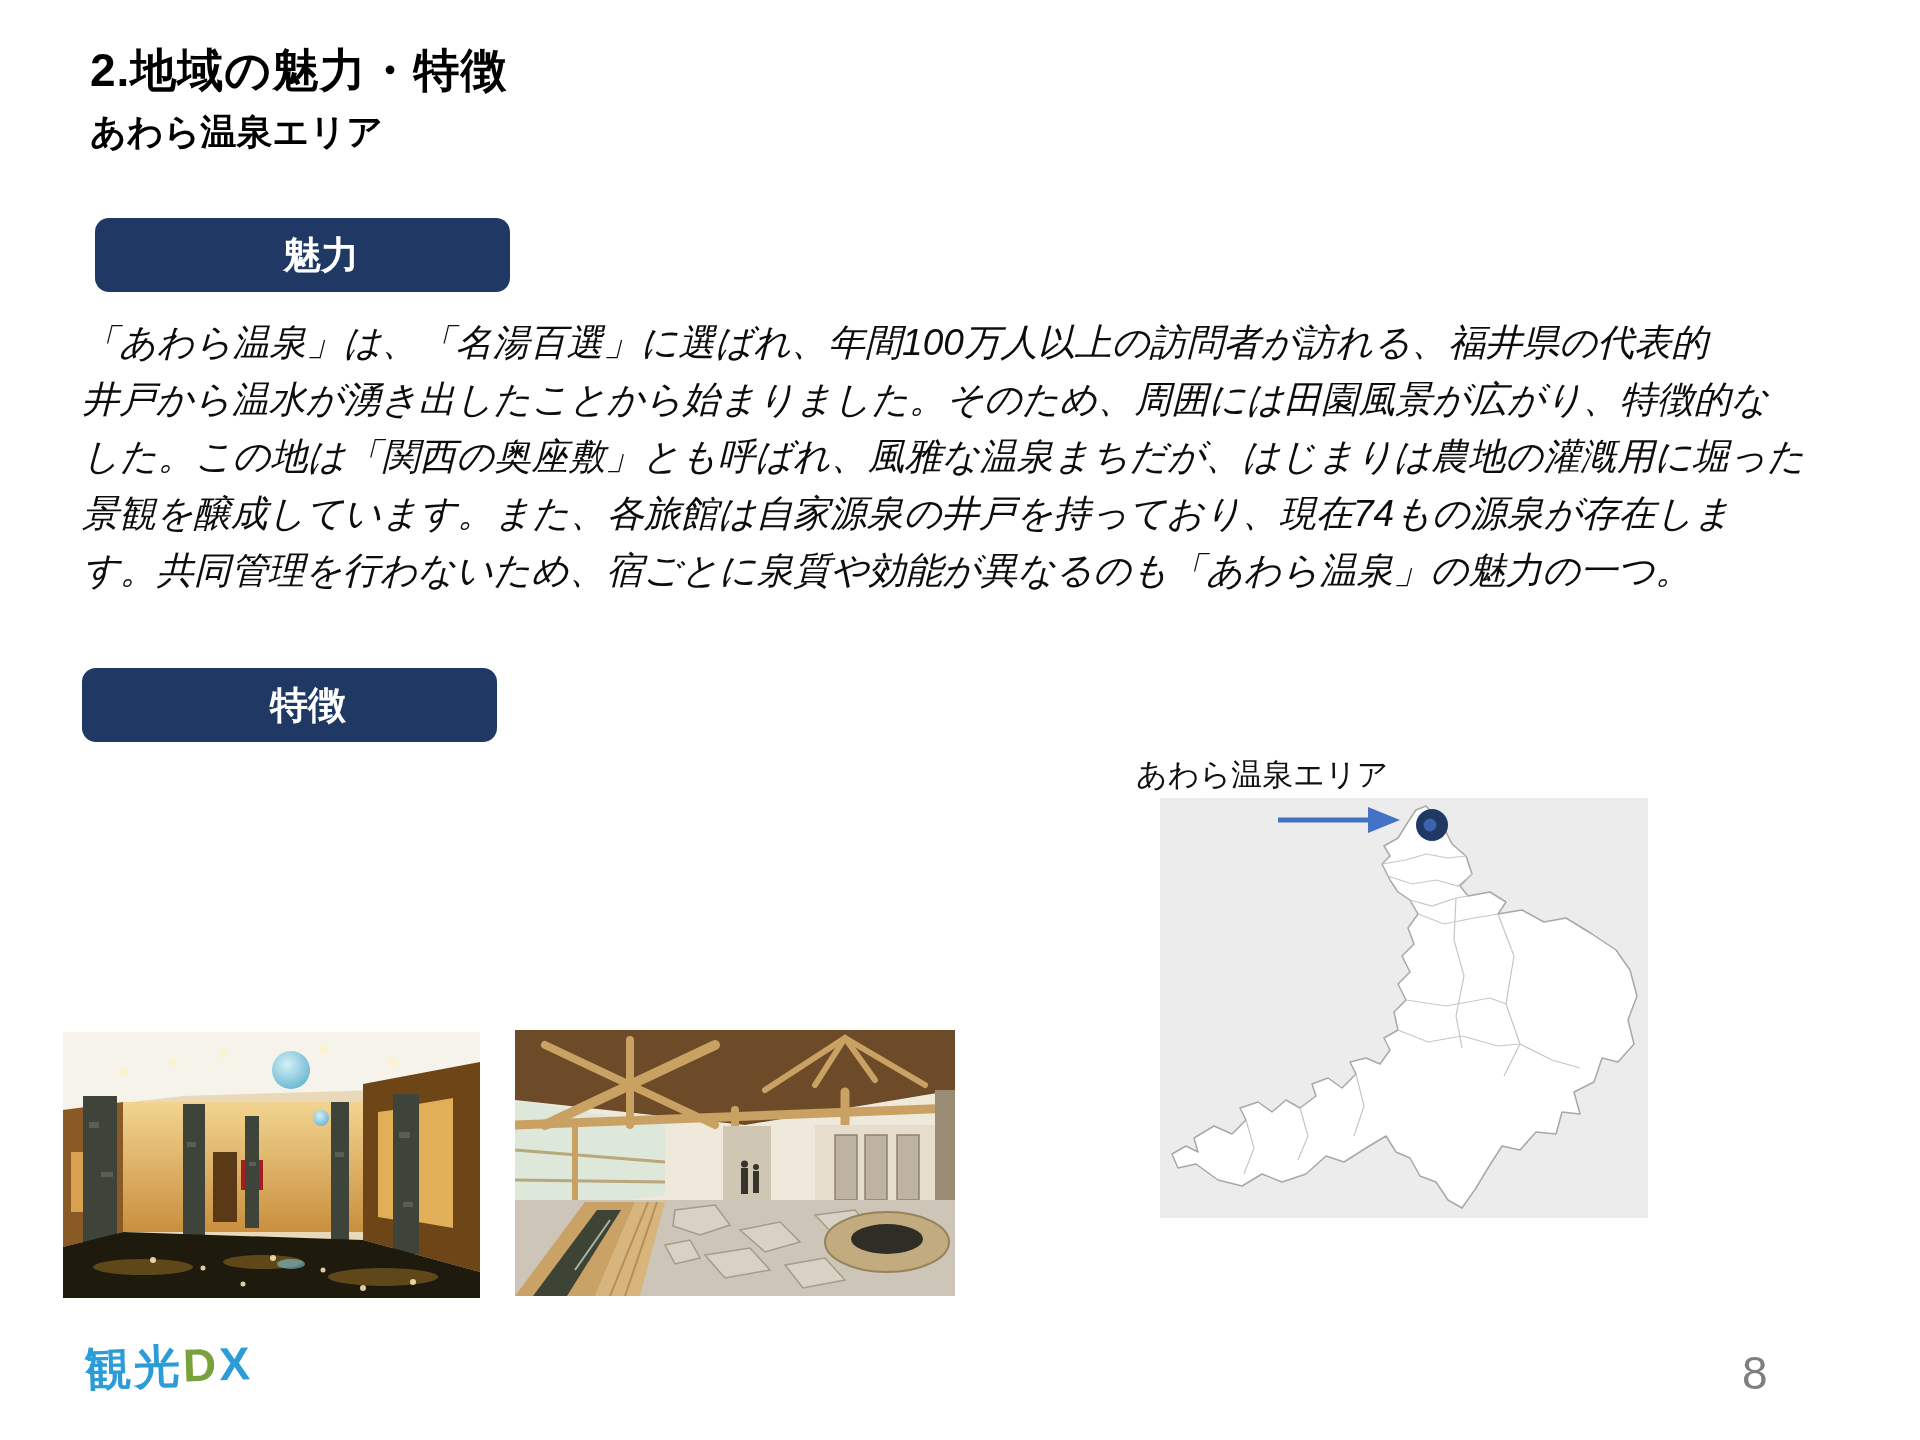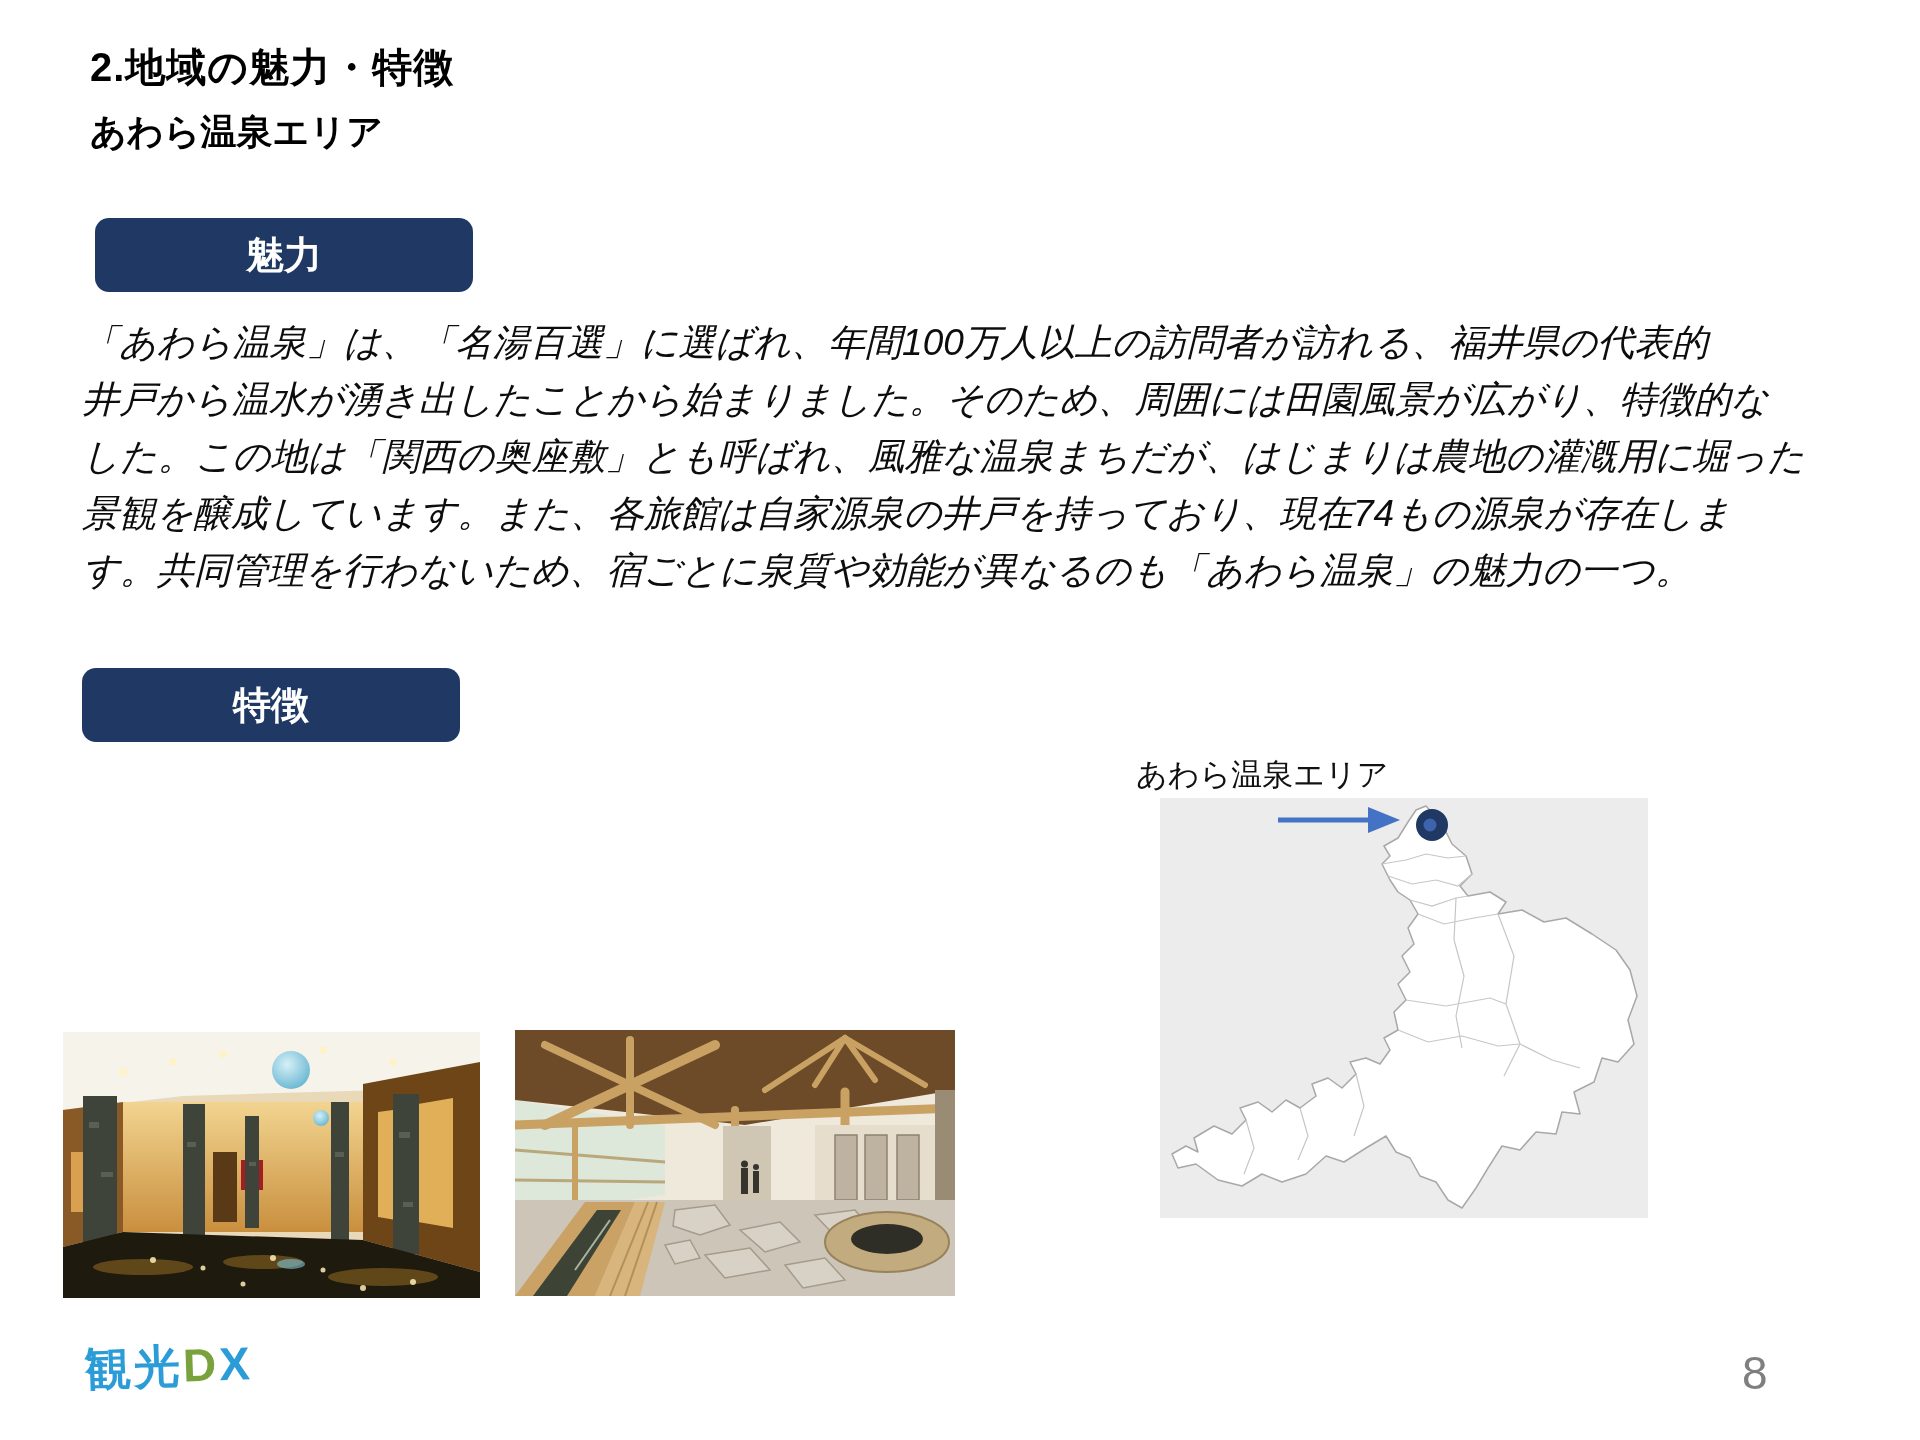--- a/index.html
+++ b/index.html
@@ -1,26 +1,26 @@
 <!DOCTYPE html>
 <html><head>
 <meta charset="utf-8">
 <style>
   html,body{margin:0;padding:0;background:#fff;}
   .slide{
     position:relative;width:1920px;height:1440px;background:#ffffff;
     font-family:"Liberation Sans","DejaVu Sans",sans-serif;color:#000;overflow:hidden;
   }
   .abs{position:absolute;}
-  .title{left:90px;top:40px;font-size:40px;font-weight:700;letter-spacing:1px;white-space:nowrap;}
+  .title{left:90px;top:40px;font-size:46px;font-weight:700;letter-spacing:1px;white-space:nowrap;}
   .subtitle{left:90px;top:108px;font-size:36px;font-weight:700;white-space:nowrap;}
   .badge{
     width:378px;height:74px;background:#1f3864;border-radius:14px;
     color:#ffffff;font-size:38px;font-weight:700;
-    display:flex;align-items:center;justify-content:center;
+    display:flex;align-items:center;justify-content:center;padding-left:37px;
   }
   .badge-charm{left:95px;top:218px;}
   .badge-features{left:82px;top:668px;text-align:right;}
   .para{font-size:37px;line-height:57px;color:#0d0d0d;}
   .para .tline{white-space:nowrap;}
   .charm-text{left:82px;top:314px;font-style:italic;}
   .features-text{left:90px;top:760px;}
   .map-label{left:1136px;top:754px;font-size:31px;color:#111;white-space:nowrap;}
   .map-box{left:1160px;top:798px;width:488px;height:420px;}
   .map-box svg{display:block;width:100%;height:100%;}

